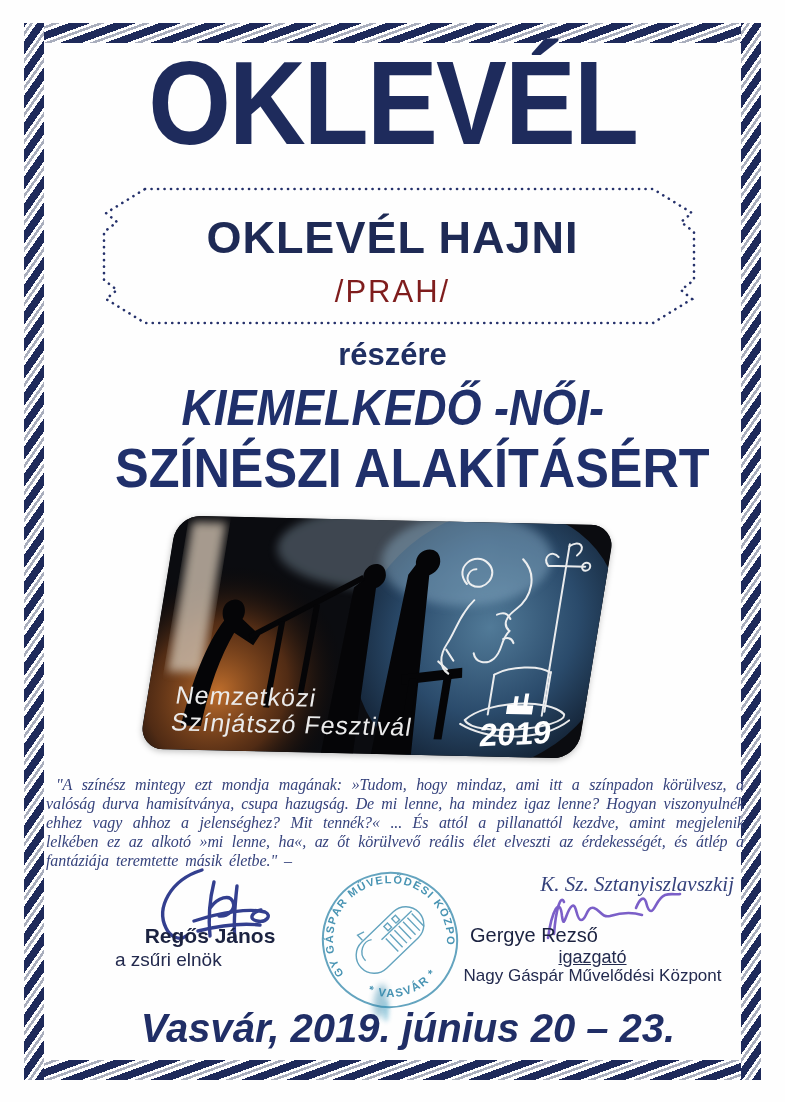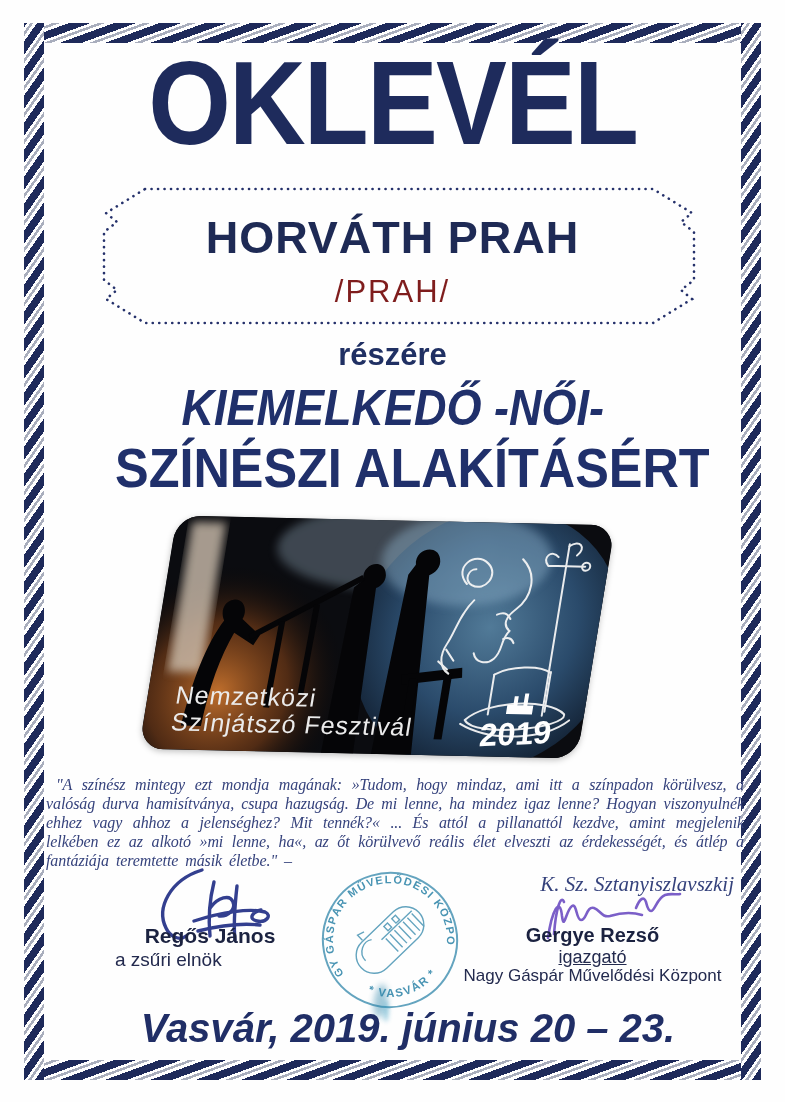--- a/index.html
+++ b/index.html
@@ -41,21 +41,21 @@
   .attrib{left:46px;top:872px;width:698px;text-align:right;padding-right:10px;box-sizing:border-box;
           font-family:"Liberation Serif",serif;font-style:italic;font-size:21px;color:#35427c;}
 
   
   .sig-left{left:140px;top:864px;}
   .jury-name{left:115px;top:924px;width:190px;text-align:center;font-size:21px;font-weight:bold;color:#1b2240;}
   .jury-role{left:115px;top:949px;width:190px;text-align:left;font-size:19px;color:#232a4e;}
 
   .sig-right{left:540px;top:886px;}
   .sig-check{left:632px;top:888px;}
-  .dir-name{left:470px;top:924px;width:245px;text-align:center;font-size:20px;font-weight:bold;color:#1b2240;}
+  .dir-name{left:470px;top:924px;width:245px;font-size:20px;font-weight:normal;color:#1b2240;}
   .dir-role{left:470px;top:947px;width:245px;text-align:center;font-size:18px;color:#232a4e;text-decoration:underline;}
   .dir-org{left:420px;top:966px;width:345px;text-align:center;font-size:17px;color:#232a4e;}
 
   .stamp{left:300px;top:850px;transform:rotate(-16deg);mix-blend-mode:multiply;opacity:.88;}
   .smudge{left:374px;top:984px;width:13px;height:34px;background:#2f86aa;border-radius:50%;
           filter:blur(3px);opacity:.45;transform:rotate(8deg);}
   .smudge2{left:383px;top:1000px;width:6px;height:22px;background:#3a9ec2;border-radius:50%;
           filter:blur(2px);opacity:.4;}
 
   .date-line{top:1006px;font-size:40px;font-weight:bold;font-style:italic;color:#202e66;letter-spacing:0;padding-left:31px;}
@@ -71,21 +71,21 @@
   <div class="band v right"></div>
 
   <div class="abs ctr title">
     <span class="cond">OKLEVÉL</span>
   </div>
 
   <svg class="abs namebox-svg" width="614" height="142" viewBox="0 0 614 142">
     <path d="M 52,3 H 560 L 599,27 L 588,36 L 601,46 L 601,94 L 588,104 L 599,113 L 560,137 H 52
              L 13,113 L 24,104 L 11,94 L 11,46 L 24,36 L 13,27 Z" fill="none" stroke="#25316b" stroke-width="2.6" stroke-dasharray="0.1 6.4" stroke-linecap="round"></path>
   </svg>
-  <div class="abs ctr recipient-name">HORVÁTH PRAH</div>
+  <div class="abs ctr recipient-name">OKLEVÉL HAJNI</div>
   <div class="abs ctr recipient-group">/PRAH/</div>
 
   <div class="abs ctr for-label">részére</div>
   <div class="abs ctr award1">
     <span class="cond">KIEMELKEDŐ -NŐI-</span>
   </div>
   <div class="abs ctr award2">
     <span class="cond">SZÍNÉSZI ALAKÍTÁSÉRT</span>
   </div>
 

